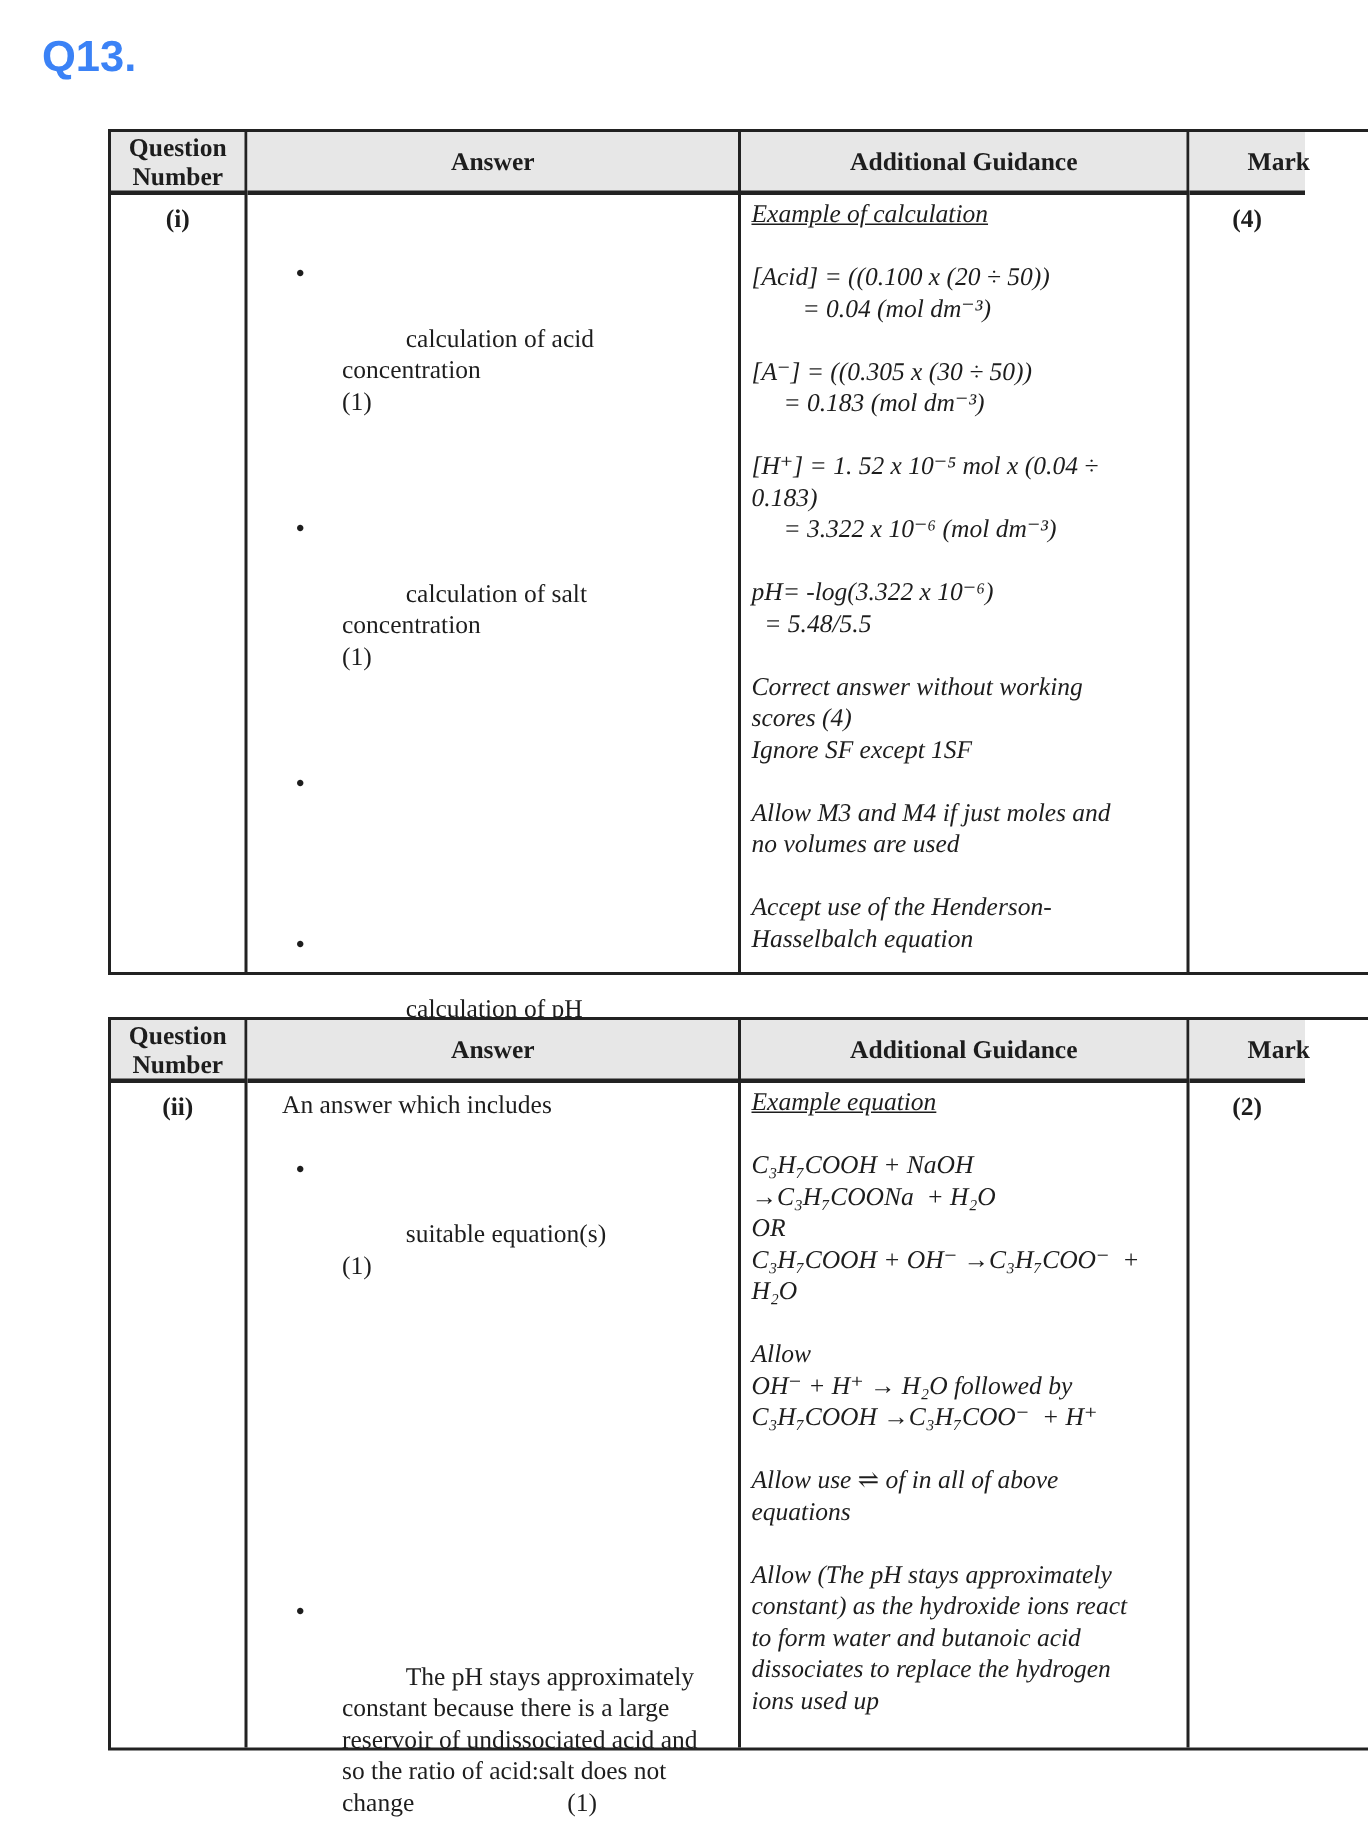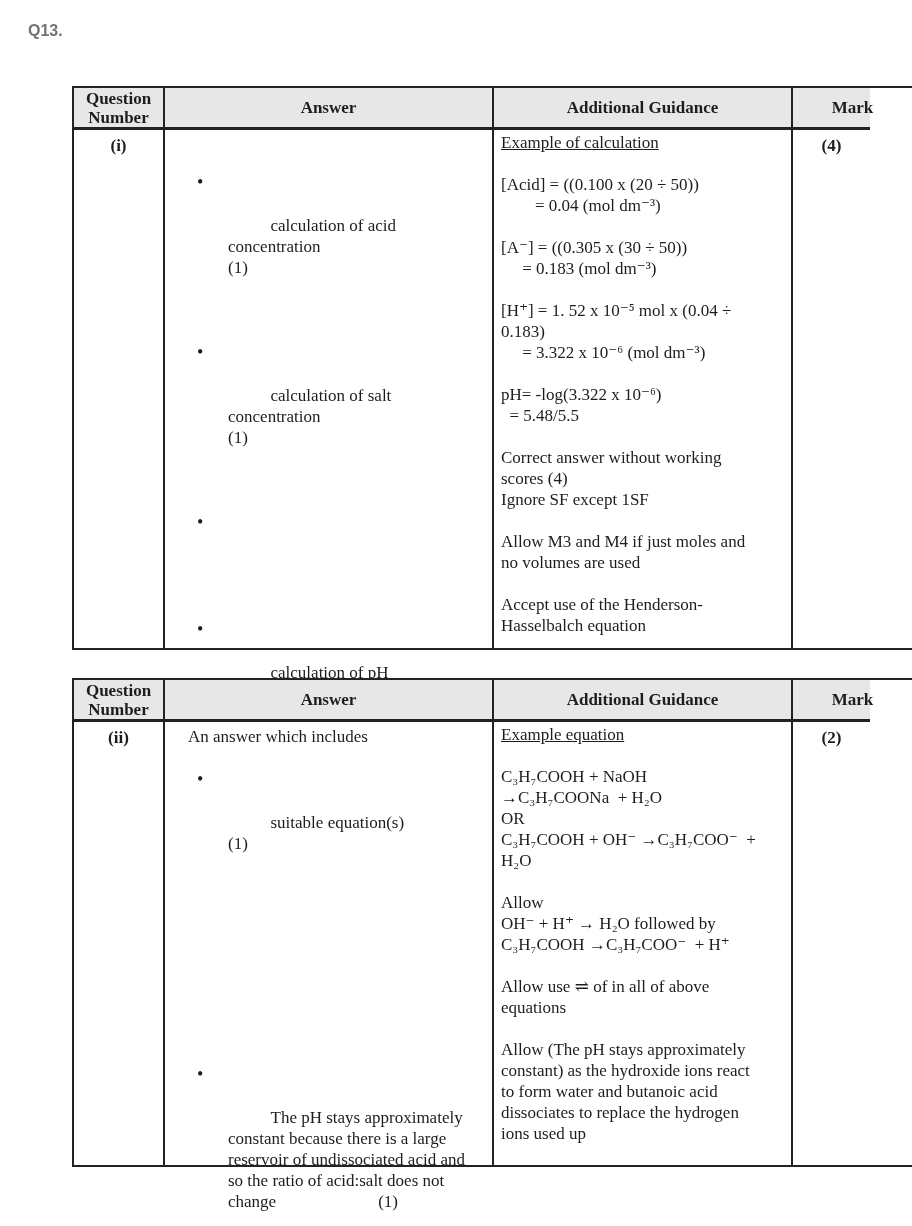--- a/index.html
+++ b/index.html
@@ -8,21 +8,21 @@
     width: 912px; height: 1226px;
     background: #ffffff;
     font-family: "Liberation Serif", "DejaVu Serif", serif;
     color: #1d1d1d;
   }
   .page { position: relative; width: 912px; height: 1226px; overflow: hidden; }
 
   .q-label {
     position: absolute; left: 28px; top: 22px;
     font-family: "Liberation Sans", "DejaVu Sans", sans-serif;
-    font-weight: bold; font-size: 16px; color: #737373;
+    font-weight: bold; font-size: 29px; color: #3b82f6;
   }
 
   .mtable {
     position: absolute; left: 72px; width: 904px;
     display: grid;
     grid-template-columns: 91px 329px 299px 77px;
     border: 2px solid #222;
     background: #fff;
   }
   .mtable.t1 { top: 86px; }
@@ -59,21 +59,21 @@
     position: relative; padding-left: 33px;
     white-space: pre-wrap; margin: 0;
   }
   .answer-cell li + li { margin-top: 44px; }
   .answer-cell li.gap-large { margin-top: 190px; }
   .bullet {
     position: absolute; left: 2px; top: -1px;
     font-size: 18px; line-height: 21px;
   }
 
-  .guidance-cell { padding: 2px 5px 4px 7px; }
+  .guidance-cell { padding: 2px 5px 4px 7px; font-style: italic; }
   .g-title {
     margin: 0 0 21px 0;
     text-decoration: underline;
     white-space: pre-wrap;
   }
   .gblock { margin: 0 0 21px 0; white-space: pre-wrap; }
 </style>
 </head>
 <body>
 

